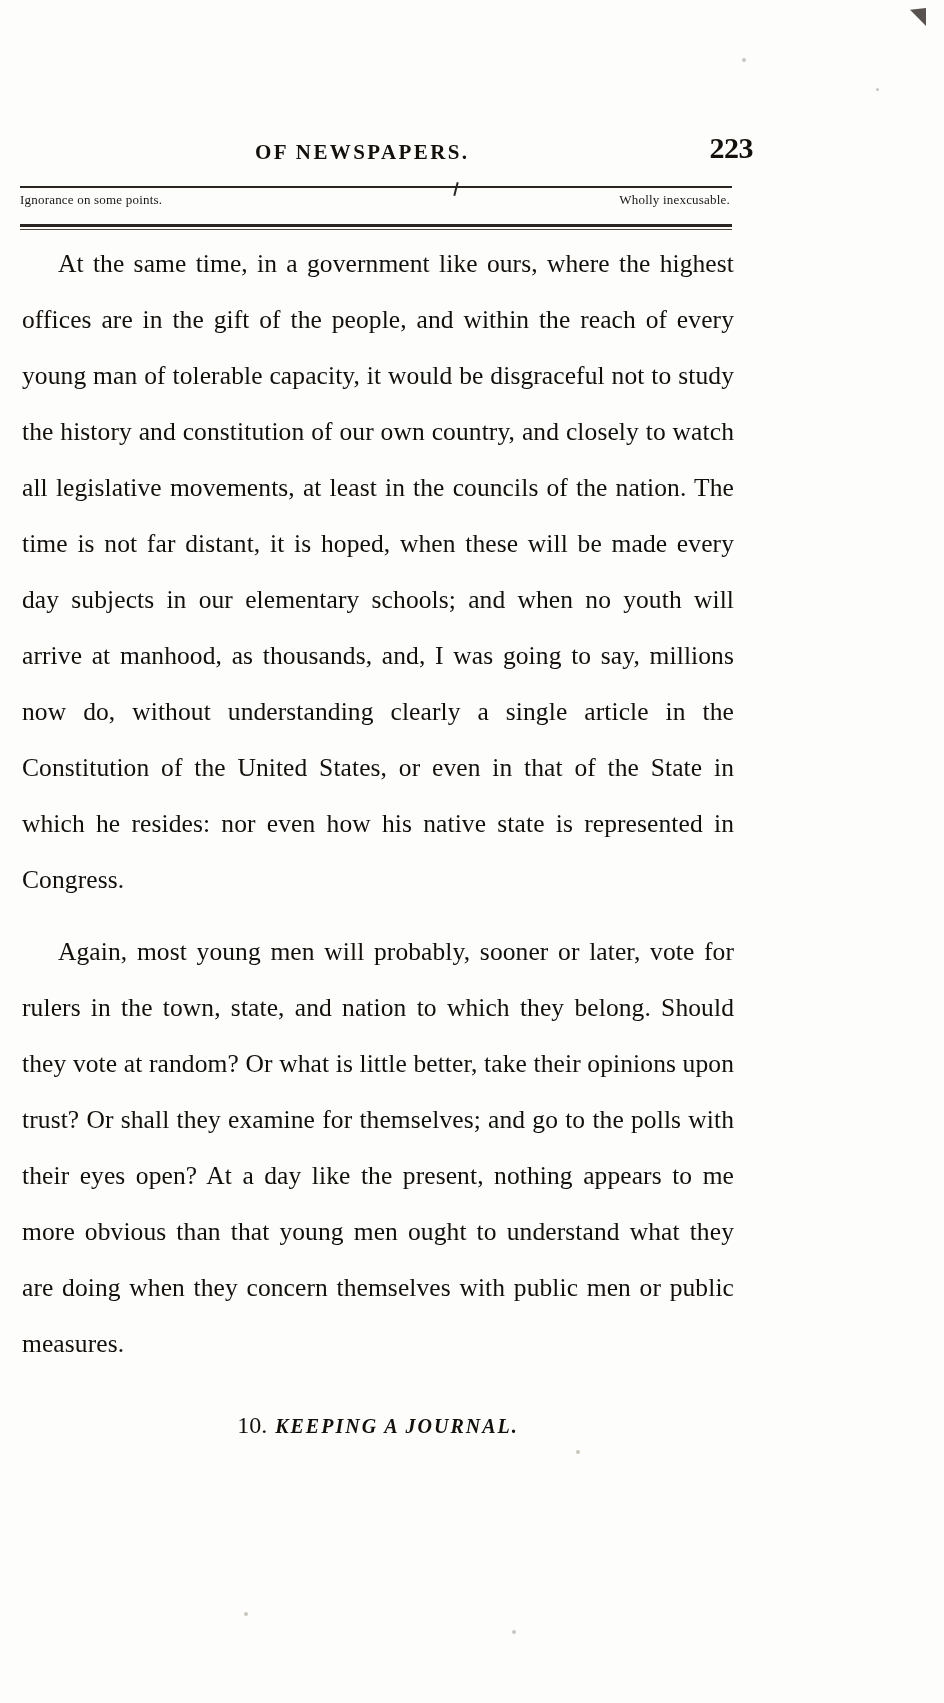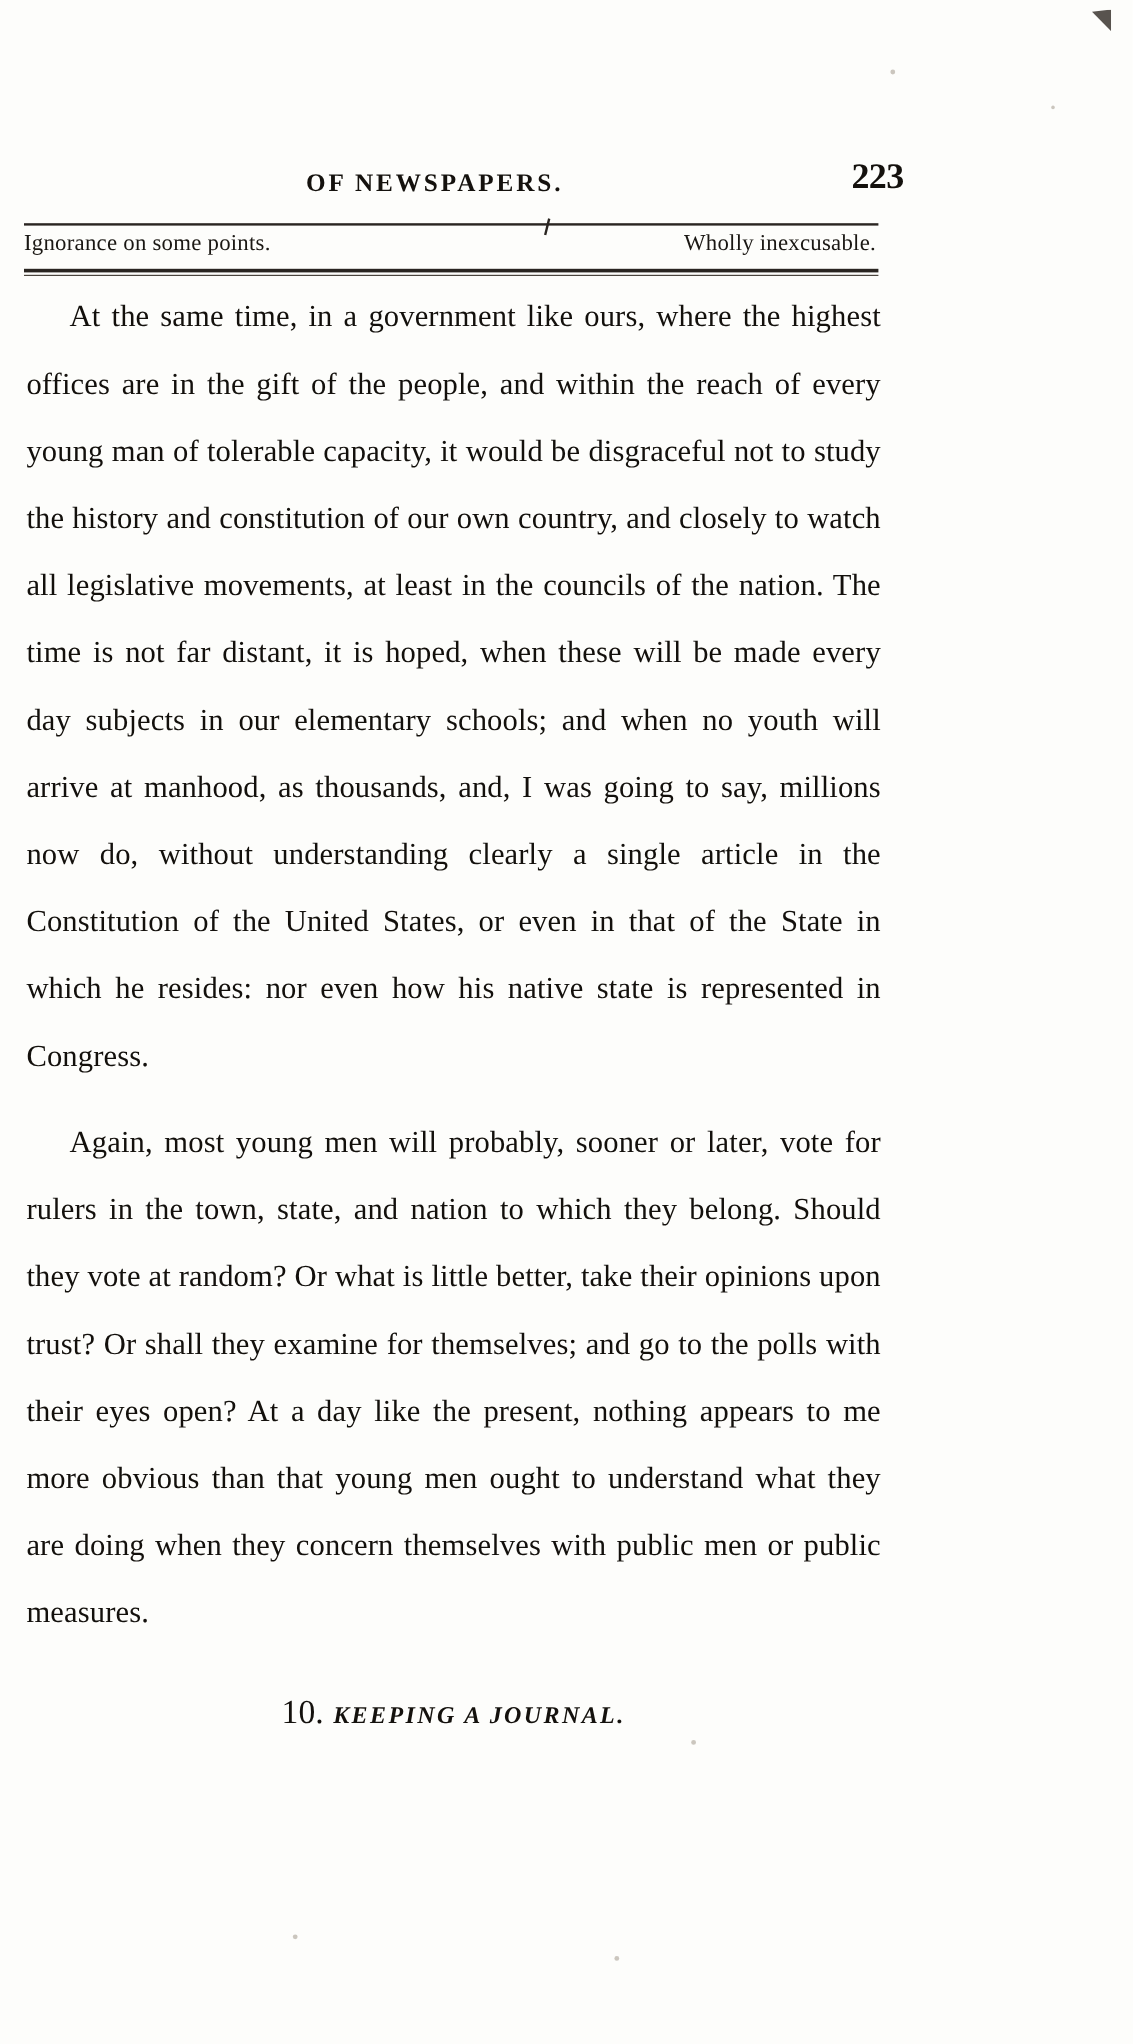--- a/index.html
+++ b/index.html
@@ -85,21 +85,21 @@
     position: absolute;
     left: 20px;
     top: 192px;
     width: 712px;
     height: 30px;
     display: flex;
     justify-content: space-between;
     align-items: flex-start;
   }
   .sidenote {
-    font-size: 19px;
+    font-size: 13px;
     color: #1a1713;
     letter-spacing: 0.2px;
     white-space: nowrap;
   }
   .sidenote.right {
     padding-right: 2px;
   }
   .tick {
     position: absolute;
     left: 455px;
@@ -133,21 +133,21 @@
 
   
   .section-heading {
     margin-top: 40px;
     text-align: center;
     font-size: 22px;
     letter-spacing: 1.6px;
     color: #14110d;
   }
   .section-heading .num {
-    font-size: 28px;
+    font-size: 24px;
     letter-spacing: 0;
     font-weight: normal;
   }
   .section-heading .title {
     font-weight: bold;
     text-transform: uppercase;
     font-size: 20px;
     letter-spacing: 2px;
     margin-left: 8px;
     font-style: italic;

